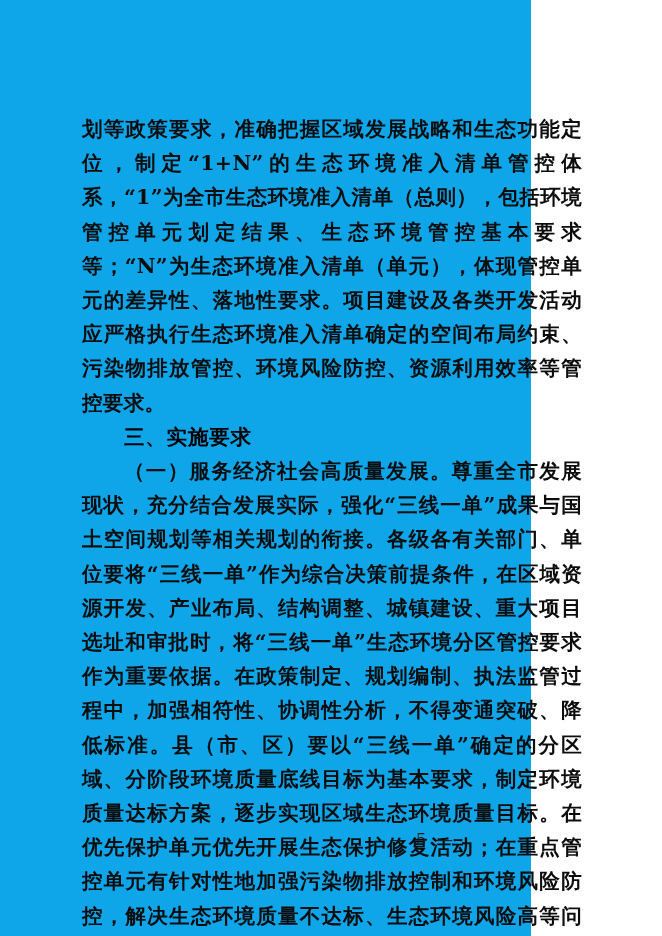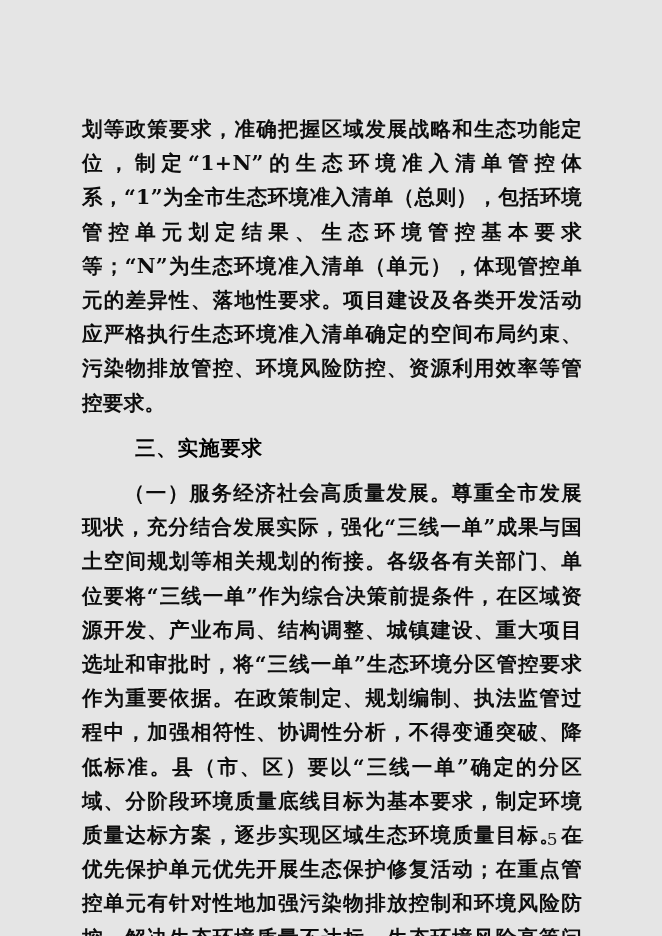--- a/index.html
+++ b/index.html
@@ -11,23 +11,23 @@
   body {
     width: 662px;
     height: 936px;
     overflow: hidden;
     font-family: "DejaVu Serif", "Liberation Serif", serif;
     color: #101010;
   }
 
   #page {
     position: relative;
-    width: 662px;
+    width: 531px;
     height: 936px;
-    background: #e5e5e5;
+    background: #0ea5e9;
   }
 
   
   #text-column {
     position: absolute;
     left: 82px;
     top: 112px;
     width: 500px;
   }
 
@@ -42,21 +42,21 @@
     color: #0d0d0d;
     text-rendering: optimizeLegibility;
   }
 
   
   .indent {
     text-indent: 42px;
   }
 
   .heading {
-    margin: 11px;
+    margin: 0;
     font-size: 20.5px;
     line-height: 34.2px;
     font-weight: 800;
     text-indent: 42px;
     letter-spacing: 0.8px;
     color: #000000;
   }
 
   #page-number {
     position: absolute;

